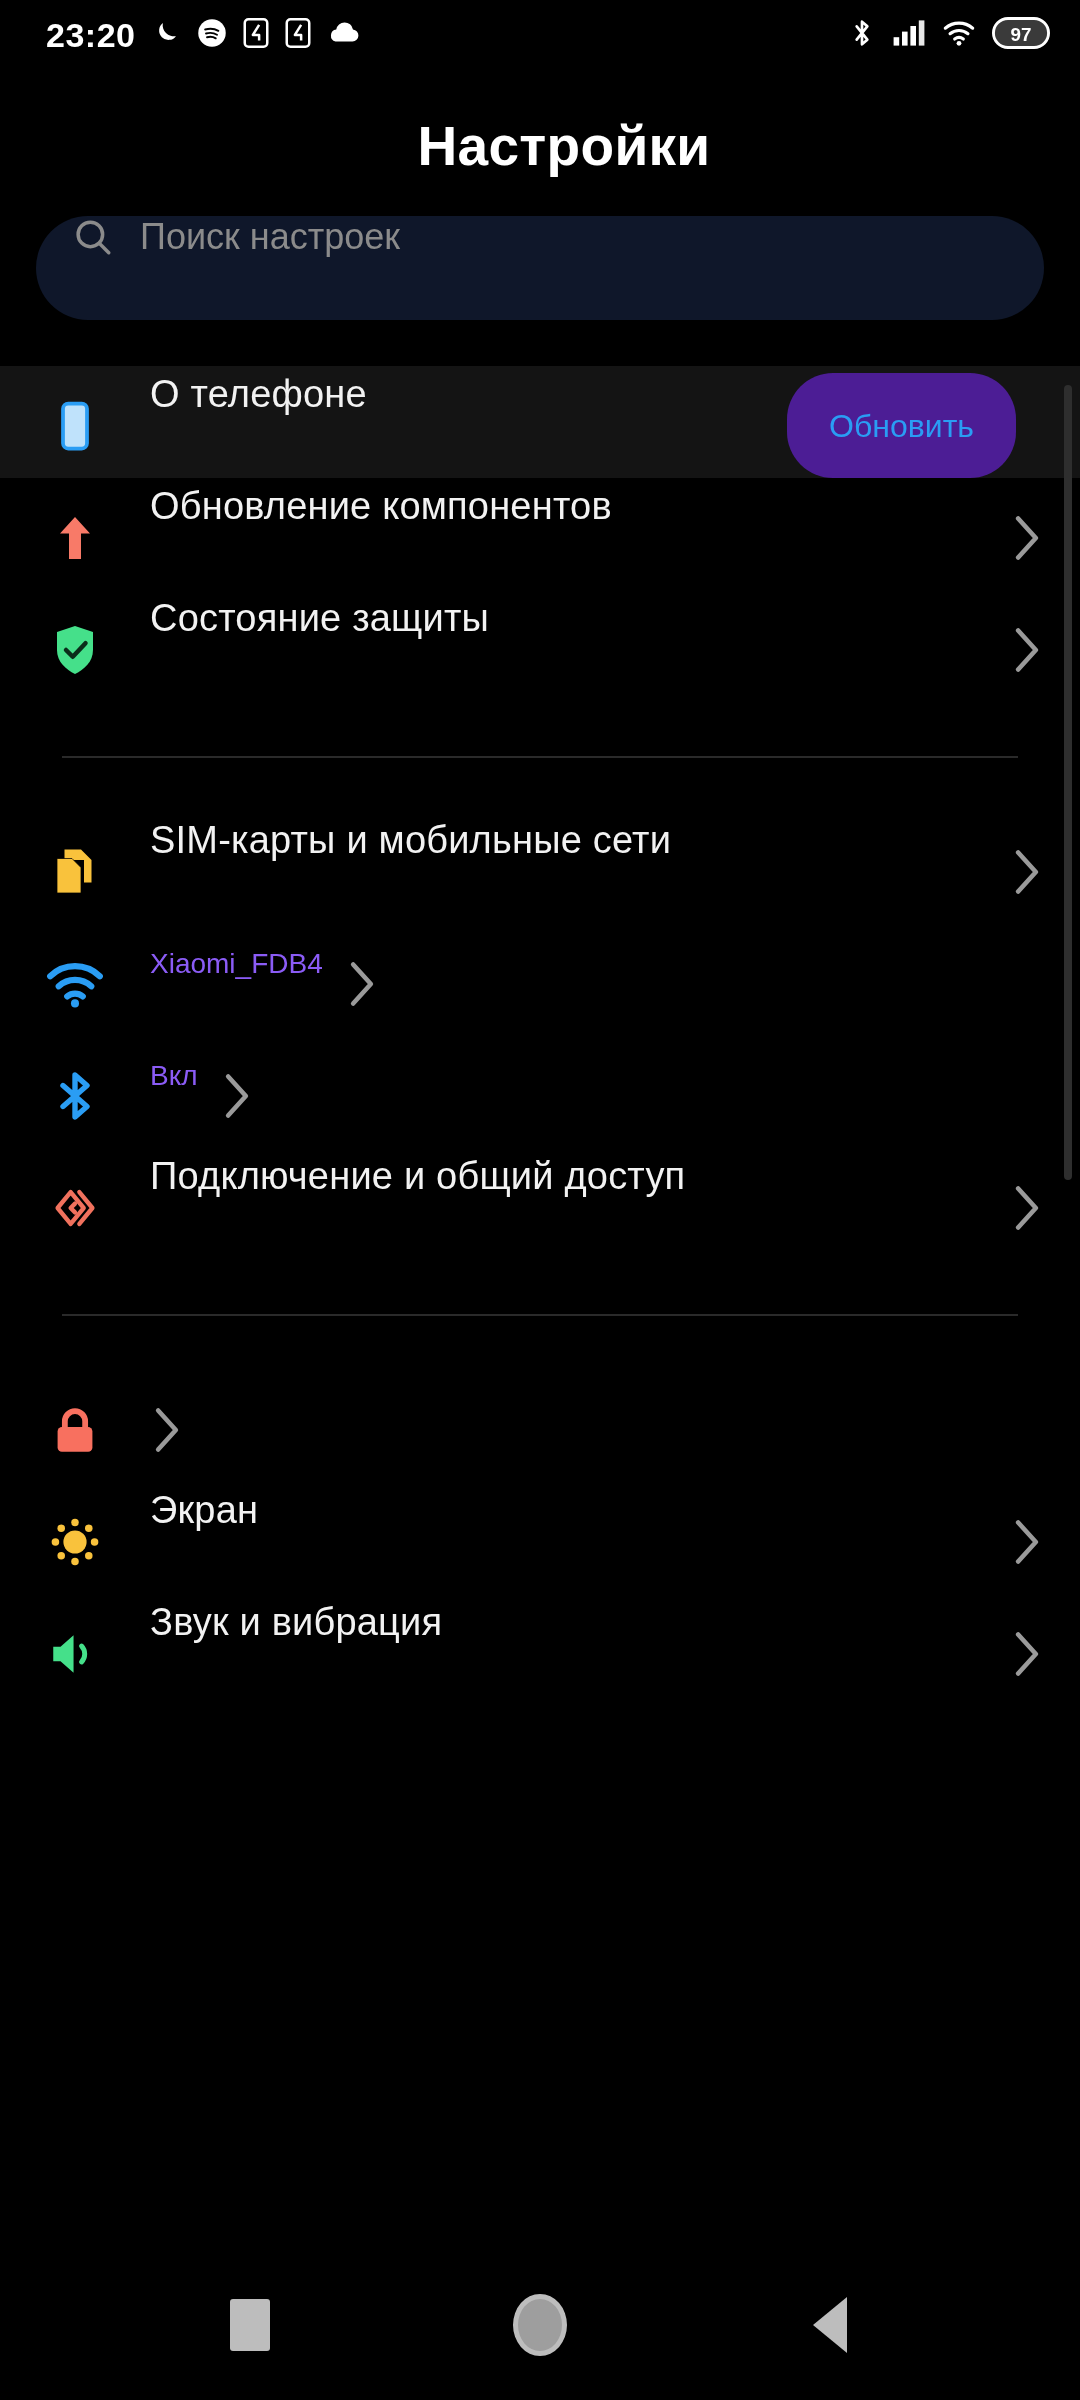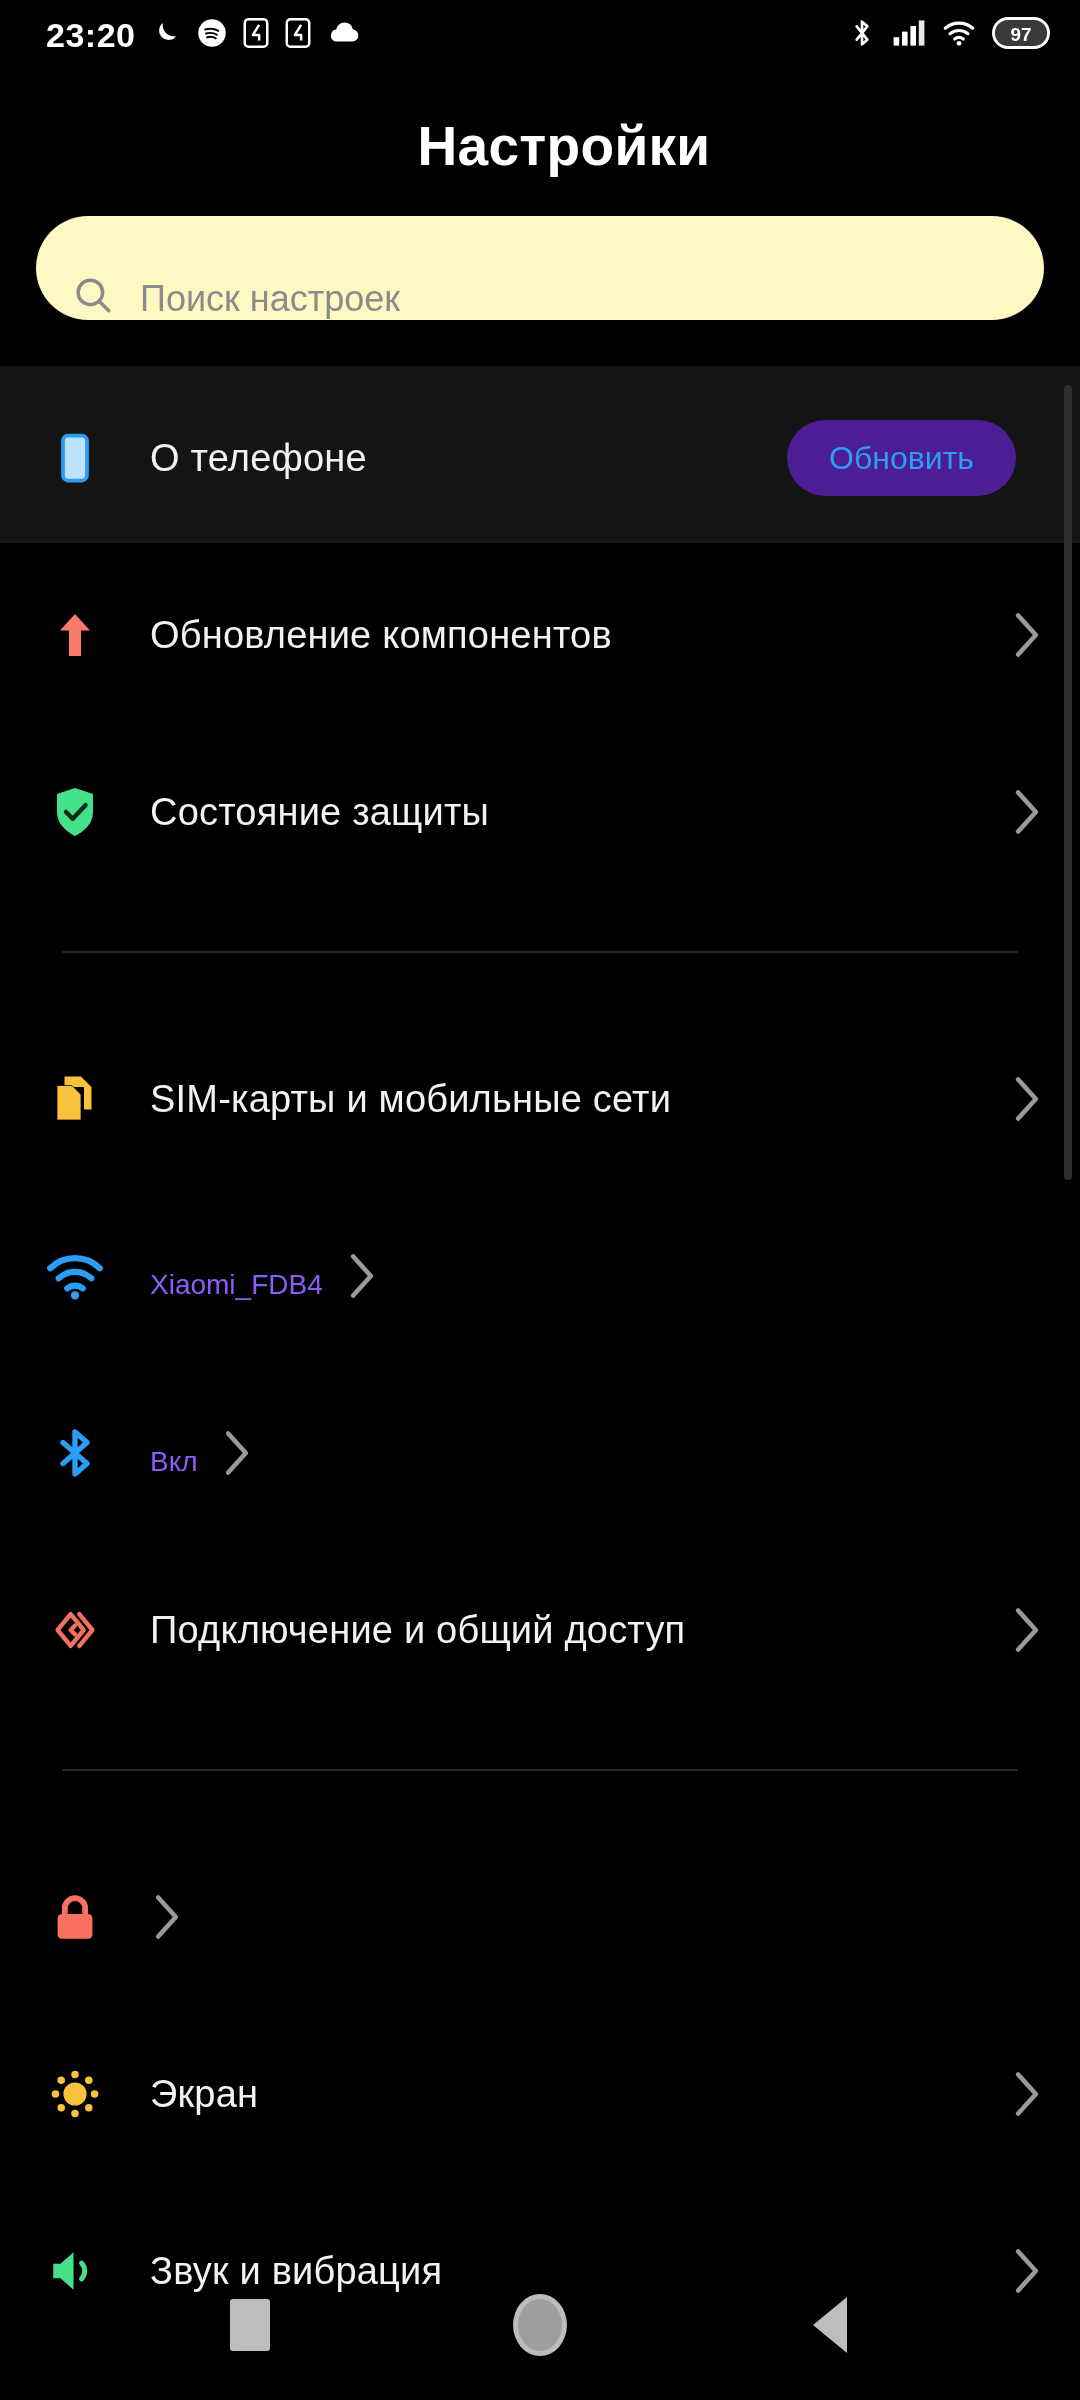--- a/index.html
+++ b/index.html
@@ -43,40 +43,39 @@
     font-weight: bold;
     margin-top: 44px;
     letter-spacing: 0.3px;
     margin-left: 48px;
   }
 
   
   .search-wrap { padding: 38px 36px 0 36px; }
   .search-bar {
     height: 104px;
-    background: #fef9c3;
+    background: #0f172a;
     border-radius: 52px;
     display: flex;
-    align-items: flex-end;
+    align-items: flex-start;
     padding: 0 36px;
     box-sizing: border-box;
   }
   .search-placeholder {
     font-size: 36px;
     color: #8b8b8b;
     margin-left: 26px;
   }
 
   
   .list { margin-top: 46px; position: relative; }
 
   .row {
-    height: 177px;
-    display: flex;
-    align-items: center;
+    height: 112px;
+    display: flex;
     padding: 7px 36px 0 0;
     box-sizing: border-box;
     position: relative;
   }
   .row.highlight { background: #141414; }
 
   .row-icon {
     width: 150px;
     min-width: 150px;
     display: flex;

